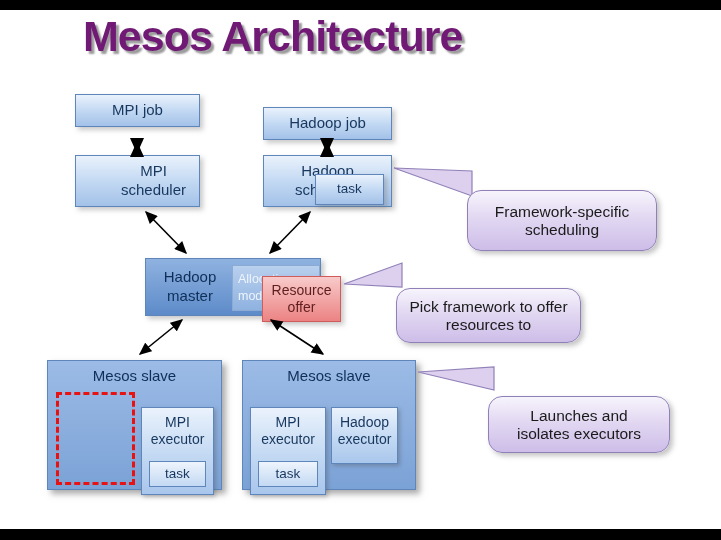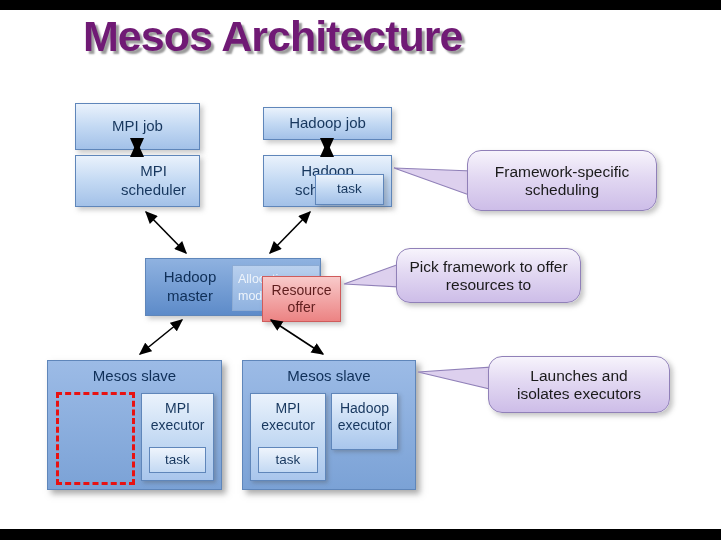--- a/index.html
+++ b/index.html
@@ -27,44 +27,44 @@
   .alloc-text{position:absolute;left:5px;top:5px;width:64px;text-align:left;
     word-break:break-all;line-height:1.35;}
   .resource{background:linear-gradient(180deg,#f8caca 0%,#ec8383 100%);
     border:1.5px solid #cf5b5b;color:#5f1d1d;font-size:14px;z-index:3;}
   .slave{background:linear-gradient(180deg,#9cbbe6 0%,#7ba2d6 100%);
     box-shadow:4px 4px 6px rgba(90,90,90,.5);}
   .slave-title{position:absolute;top:6px;left:0;right:0;text-align:center;
     color:#0f2f58;font-size:15px;}
   .inner{position:absolute;box-sizing:border-box;border:1.5px solid #5f86ba;
     background:linear-gradient(180deg,#eaf2fc 0%,#c3d9f3 55%,#a9c6ec 100%);
-    color:#17375e;font-size:14px;text-align:center;box-shadow:2px 2px 4px rgba(80,80,80,.35);}
+    color:#17375e;font-size:14px;text-align:center;box-shadow:2px 2px 4px rgba(80,80,80,.35);margin-top:14px;}
   .inner .head{margin-top:6px;line-height:1.2;}
   .inner .head .wrap{display:inline-block;max-width:64px;}
   .inner-task{position:absolute;left:7px;bottom:7px;height:26px;box-sizing:border-box;
     border:1.5px solid #5f86ba;background:linear-gradient(180deg,#eef4fc 0%,#c3d9f3 100%);
     color:#17375e;font-size:13.5px;display:flex;align-items:center;justify-content:center;}
   .dashed{position:absolute;left:8px;top:31px;width:79px;height:93px;box-sizing:border-box;
     border:3px dashed #e81212;}
   .callout{position:absolute;box-sizing:border-box;border:1.5px solid #9080b8;border-radius:14px;
     background:linear-gradient(180deg,#f7f4fc 0%,#e2d8f2 45%,#cdbde8 100%);
     display:flex;align-items:center;justify-content:center;text-align:center;
-    font-size:15.5px;color:#1a1a1a;box-shadow:3px 3px 5px rgba(110,110,110,.4);z-index:5;}
+    font-size:15.5px;color:#1a1a1a;box-shadow:3px 3px 5px rgba(110,110,110,.4);z-index:5;margin-top:40px;}
   .overlay{position:absolute;left:0;top:0;width:721px;height:540px;z-index:4;pointer-events:none;}
 </style>
 </head>
 <body>
 
 <div class="stage">
   <div class="bar bar-top"></div>
   <div class="bar bar-bottom"></div>
 
   <div class="slide-title">Mesos Architecture</div>
 
-  <div class="node" style="left:75px;top:103px;width:125px;height:47px;">
+  <div class="node" style="left:75px;top:94px;width:125px;height:33px;">
     <span class="wrap">MPI job</span>
   </div>
   <div class="node" style="left:263px;top:107px;width:129px;height:33px;">
     <span class="wrap">Hadoop job</span>
   </div>
 
   <div class="node" style="left:75px;top:155px;width:125px;height:52px;padding-left:32px;">
     <span class="wrap" style="max-width:75px;">MPI scheduler</span>
   </div>
   <div class="node" style="left:263px;top:155px;width:129px;height:52px;">

